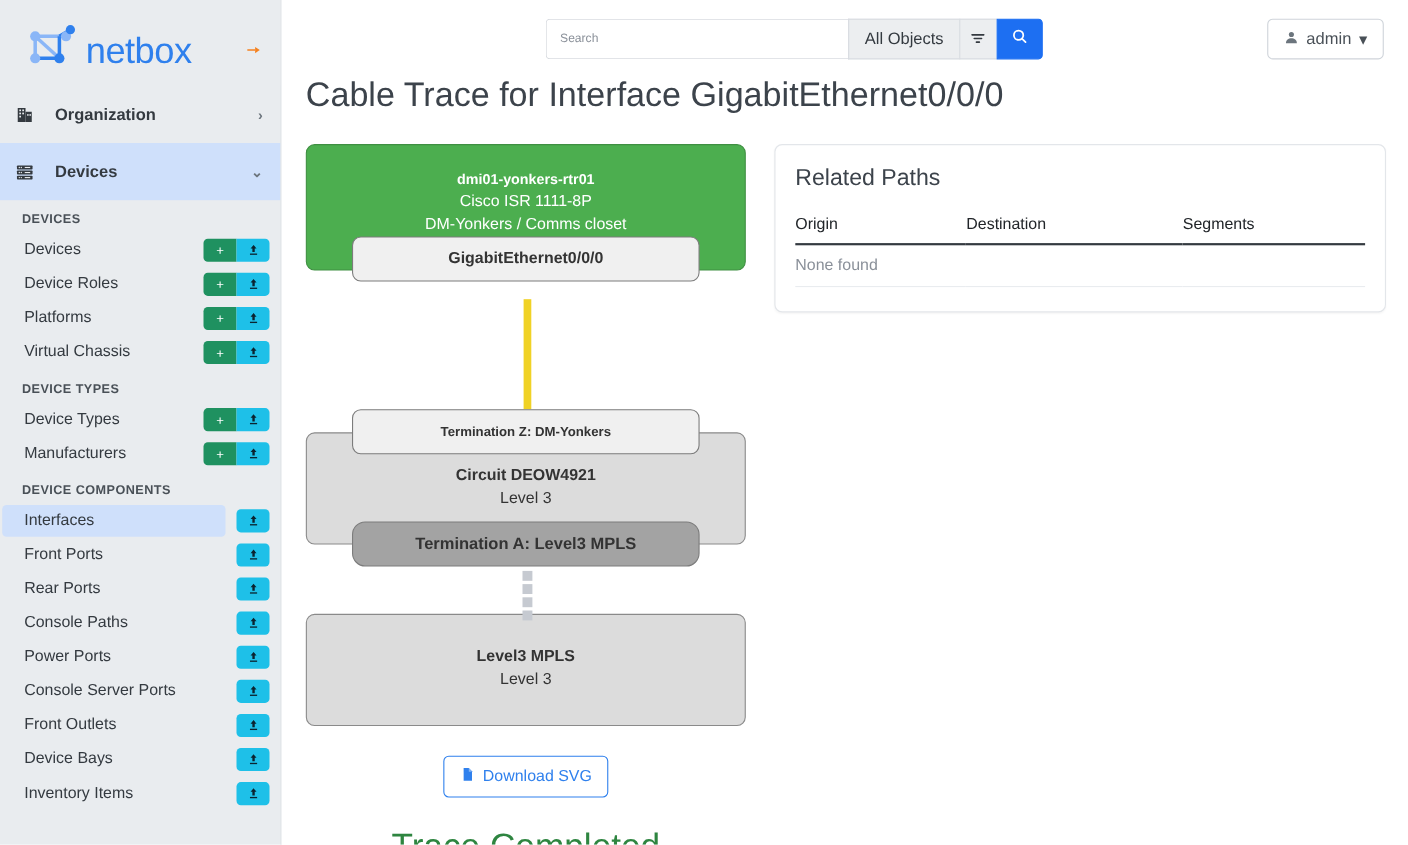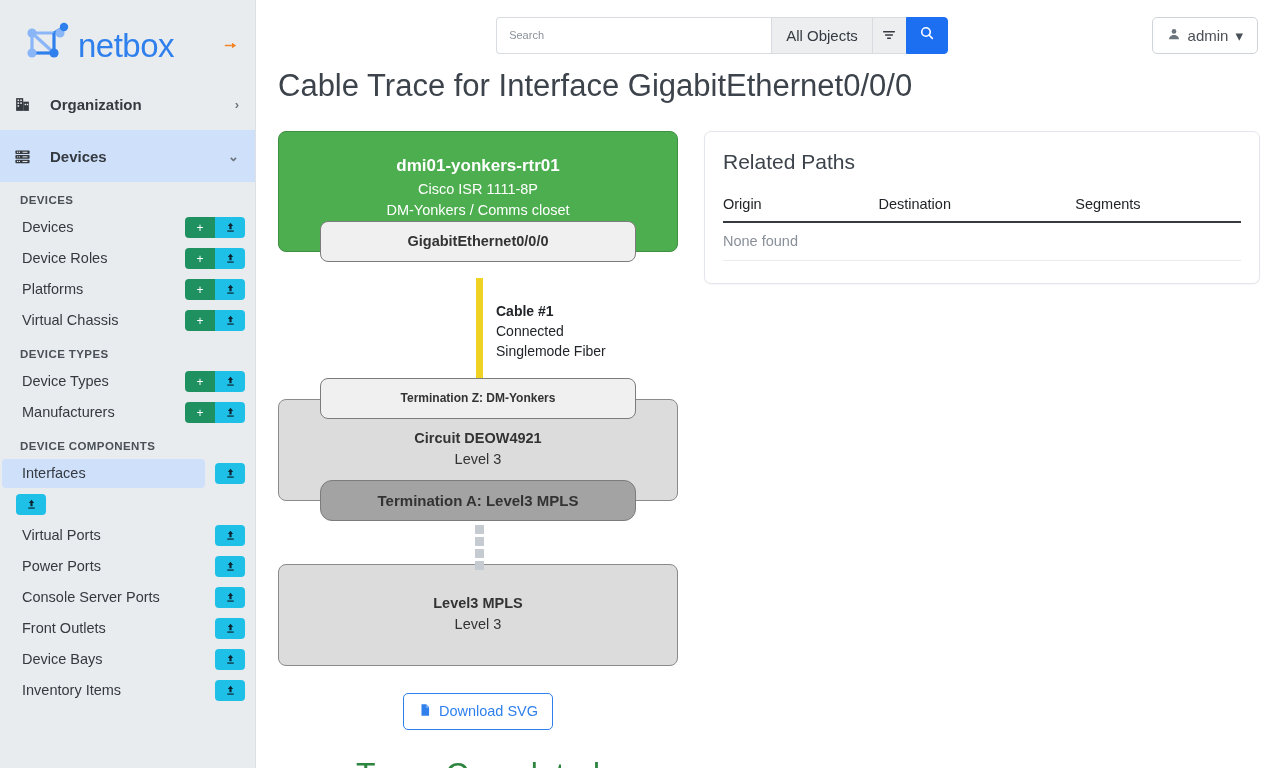--- a/index.html
+++ b/index.html
@@ -137,21 +137,21 @@
   
   .trace { position: relative; width: 400px; }
   .node {
     position: relative; border: 1px solid #797979;
     border-radius: 8px; text-align: center;
   }
   .device-node {
     background: #4cae4f; border-color: #3f8f42;
     padding: 22px 14px 30px; color: #fff;
   }
-  .device-node .n1 { font-size: 17px; font-weight: bold; line-height: 1.45; }
+  .device-node .n1 { font-size: 13px; font-weight: bold; line-height: 1.45; }
   .device-node .n2, .device-node .n3 { font-size: 14.5px; font-weight: 400; line-height: 1.45; }
 
   .term-node {
     background: #f0f0f0; border: 1px solid #7c7c7c; border-radius: 8px;
     width: 316px; height: 41px; margin: -31px auto 16px;
     display: flex; align-items: center; justify-content: center;
     font-size: 14.5px; font-weight: bold; color: #333;
     position: relative; z-index: 3;
   }
 
@@ -395,31 +395,43 @@
           <span class="btns">
             <span class="btn-sq btn-imp solo">
               <svg width="13" height="13" viewBox="0 0 24 24" fill="#0b2430">
                 <path d="M12 3l5 6h-3v6h-4V9H7z"></path>
                 <rect x="6" y="17.5" width="12" height="2.2"></rect>
               </svg>
             </span>
           </span>
         </div>
         <div class="nav-row">
-          <span class="btns">
-            <span class="btn-sq btn-imp solo">
-              <svg width="13" height="13" viewBox="0 0 24 24" fill="#0b2430">
-                <path d="M12 3l5 6h-3v6h-4V9H7z"></path>
-                <rect x="6" y="17.5" width="12" height="2.2"></rect>
-              </svg>
-            </span>
-          </span>
-        </div>
-        <div class="nav-row">
-          <span class="lbl" style="position:relative;z-index:2;">Virtual Ports</span>
+          <span class="lbl" style="position:relative;z-index:2;">Front Ports</span>
+          <span class="btns">
+            <span class="btn-sq btn-imp solo">
+              <svg width="13" height="13" viewBox="0 0 24 24" fill="#0b2430">
+                <path d="M12 3l5 6h-3v6h-4V9H7z"></path>
+                <rect x="6" y="17.5" width="12" height="2.2"></rect>
+              </svg>
+            </span>
+          </span>
+        </div>
+        <div class="nav-row">
+          <span class="lbl" style="position:relative;z-index:2;">Rear Ports</span>
+          <span class="btns">
+            <span class="btn-sq btn-imp solo">
+              <svg width="13" height="13" viewBox="0 0 24 24" fill="#0b2430">
+                <path d="M12 3l5 6h-3v6h-4V9H7z"></path>
+                <rect x="6" y="17.5" width="12" height="2.2"></rect>
+              </svg>
+            </span>
+          </span>
+        </div>
+        <div class="nav-row">
+          <span class="lbl" style="position:relative;z-index:2;">Console Paths</span>
           <span class="btns">
             <span class="btn-sq btn-imp solo">
               <svg width="13" height="13" viewBox="0 0 24 24" fill="#0b2430">
                 <path d="M12 3l5 6h-3v6h-4V9H7z"></path>
                 <rect x="6" y="17.5" width="12" height="2.2"></rect>
               </svg>
             </span>
           </span>
         </div>
         <div class="nav-row">
@@ -524,25 +536,20 @@
           <div class="node device-node">
             <div class="n1">dmi01-yonkers-rtr01</div>
             <div class="n2">Cisco ISR 1111-8P</div>
             <div class="n3">DM-Yonkers / Comms closet</div>
           </div>
 
           <div class="term-node">GigabitEthernet0/0/0</div>
 
           <div class="cable-area">
             <div class="cable-line" style="background: rgb(240, 210, 37);"></div>
-            <div class="cable-labels">
-              <div class="cl-title">Cable #1</div>
-              <div>Connected</div>
-              <div>Singlemode Fiber</div>
-            </div>
           </div>
 
           <div class="circuit-wrap">
             <div class="term-top">Termination Z: DM-Yonkers</div>
             <div class="circuit-node">
               <div class="c1">Circuit DEOW4921</div>
               <div class="c2">Level 3</div>
             </div>
             <div class="term-bottom">Termination A: Level3 MPLS</div>
           </div>

